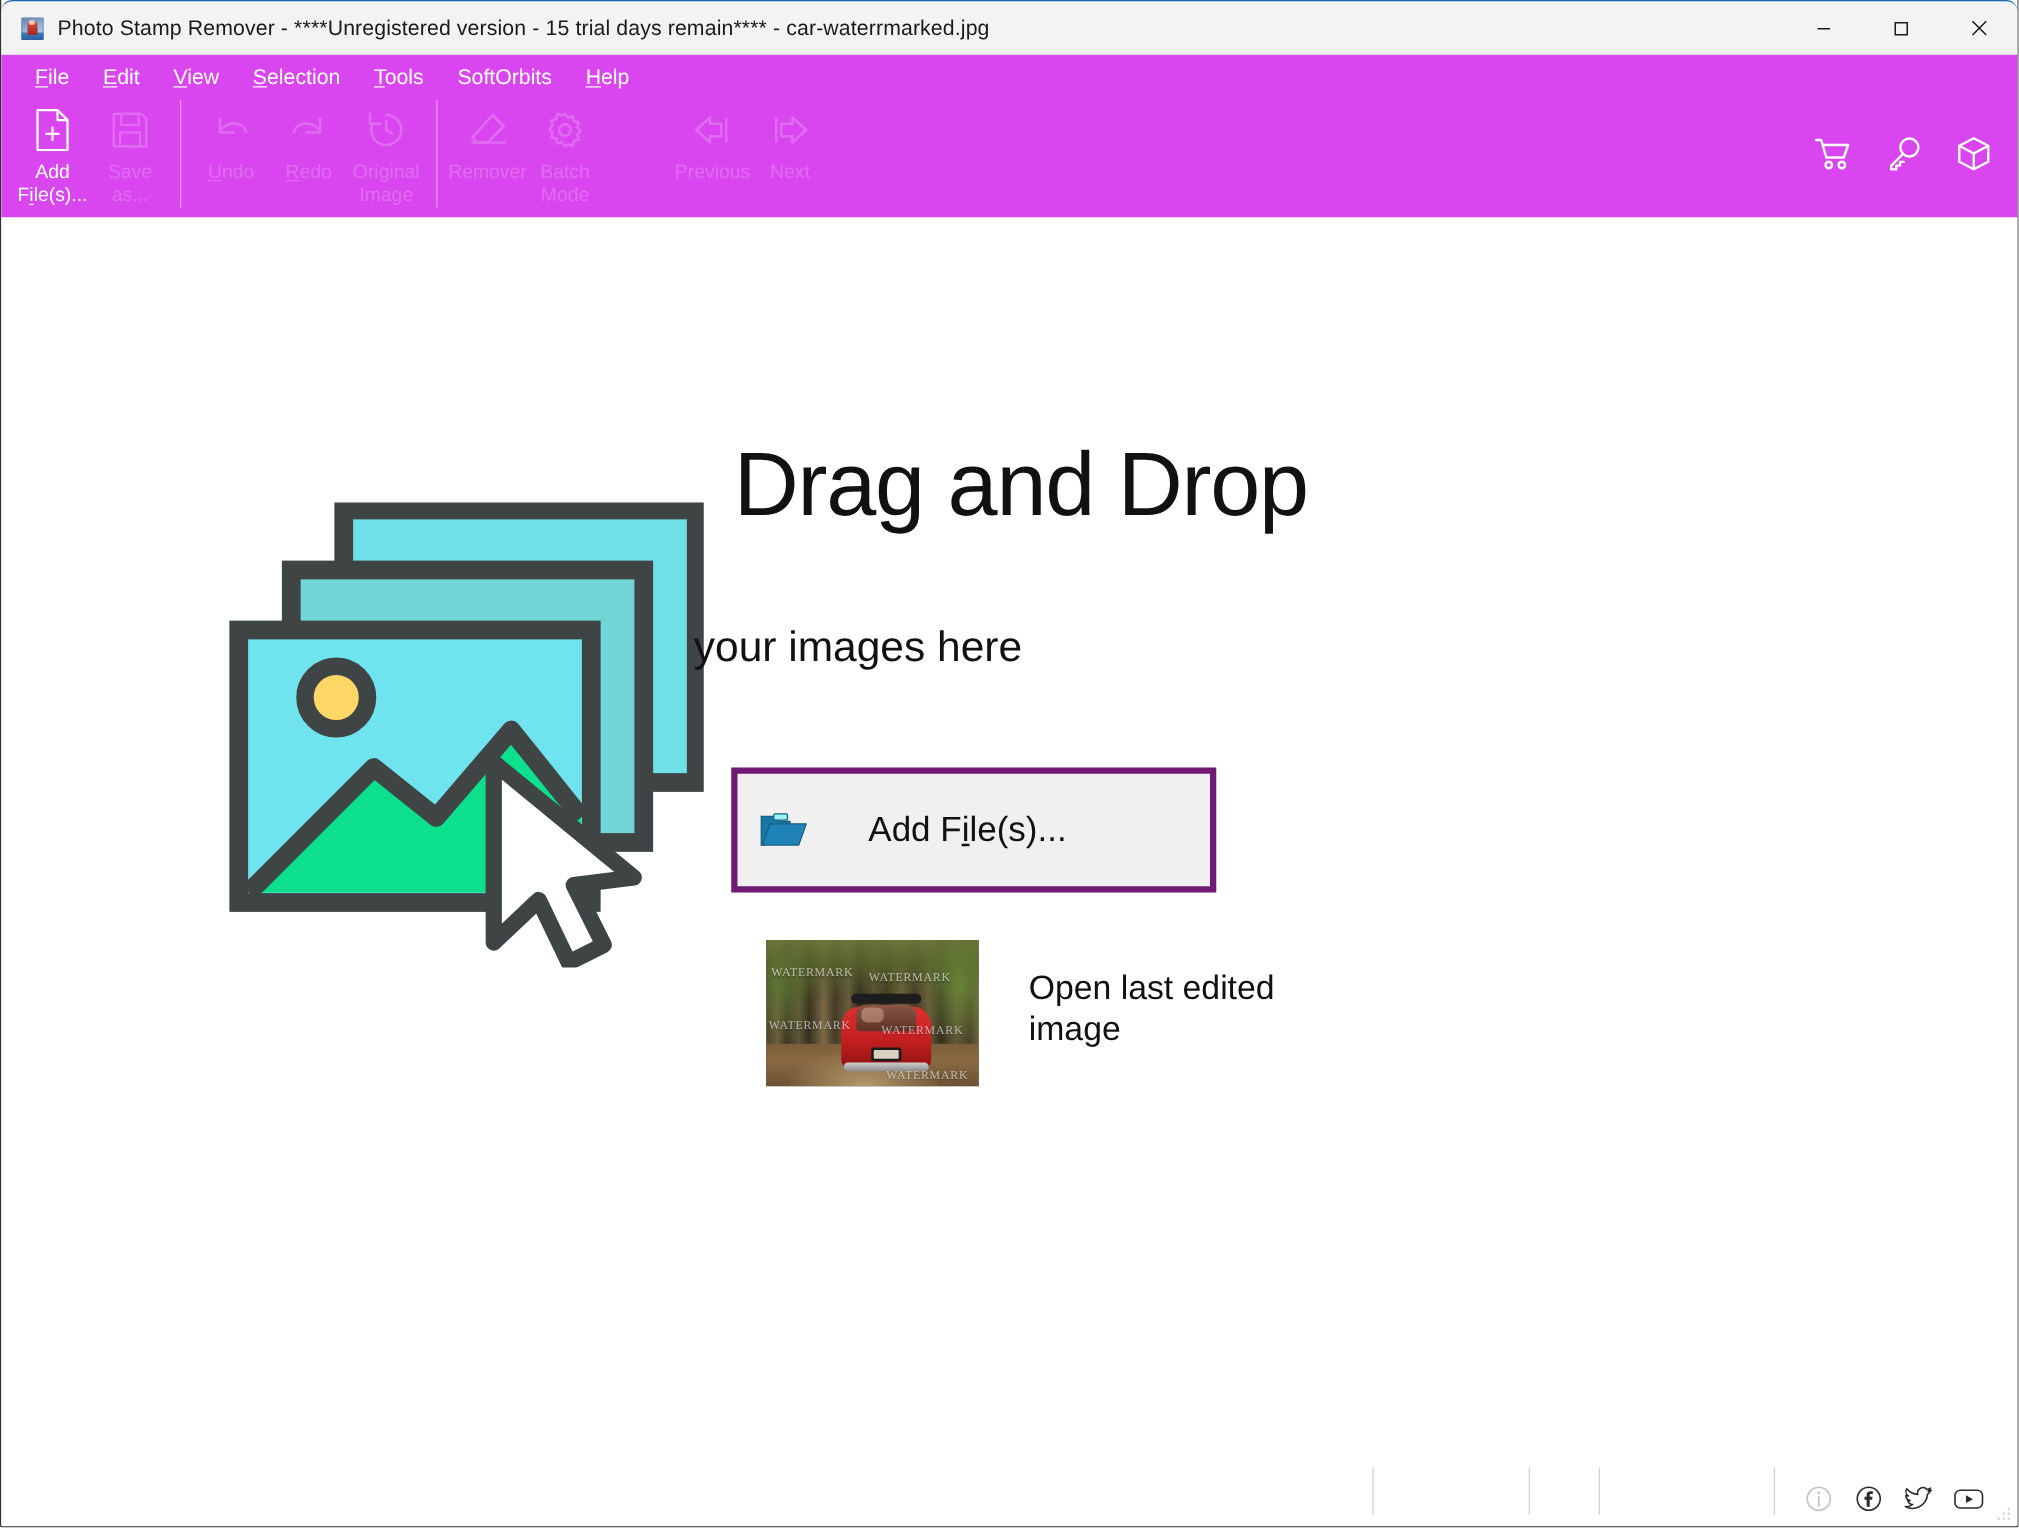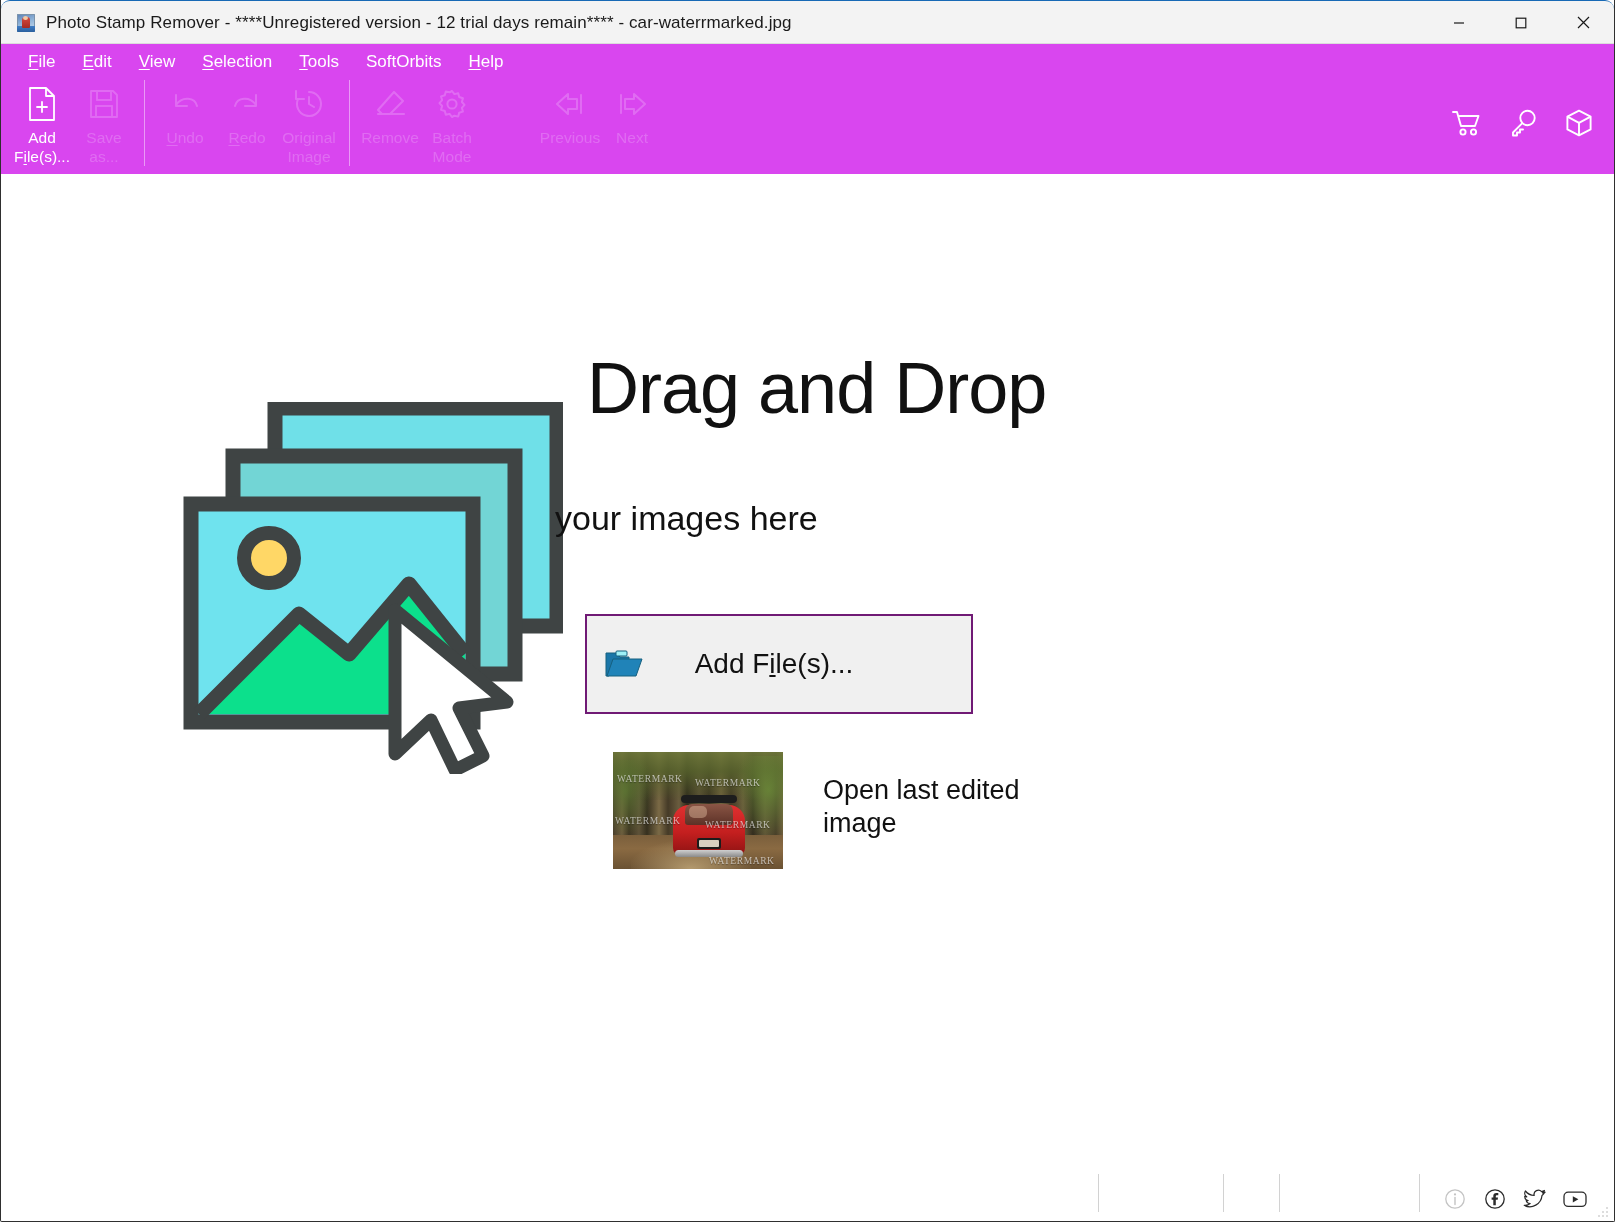--- a/index.html
+++ b/index.html
@@ -201,21 +201,21 @@
     color: #111111;
     white-space: nowrap;
   }
   #add-files-button {
     position: absolute;
     left: 584px;
     top: 440px;
     width: 388px;
     height: 100px;
     background: #f0f0f0;
-    border: 2px solid #701a75;
+    border: 5px solid #701a75;
     box-sizing: border-box;
     display: flex;
     align-items: center;
   }
   .afb-icon { margin-left: 14px; width: 46px; display:flex; justify-content:center; }
   .afb-label {
     flex: 1;
     text-align: center;
     font-size: 28px;
     color: #111111;
@@ -321,21 +321,21 @@
 <body>
 
 <div id="app-window">
 
   <div id="title-bar">
     <div class="app-icon">
       <div class="ic-blue"></div>
         <div class="ic-red"></div>
         <div class="ic-face"></div>
     </div>
-    <div id="title-text">Photo Stamp Remover - ****Unregistered version - 12 trial days remain**** - car-waterrmarked.jpg</div>
+    <div id="title-text">Photo Stamp Remover - ****Unregistered version - 15 trial days remain**** - car-waterrmarked.jpg</div>
     <div id="window-controls">
       <div class="win-btn">
         <svg width="12" height="12" viewBox="0 0 12 12">
             <path d="M1 6h10" stroke="#1a1a1a" stroke-width="1.2"></path>
           </svg>
       </div>
       <div class="win-btn">
         <svg width="12" height="12" viewBox="0 0 12 12">
             <rect x="1.2" y="1.2" width="9.6" height="9.6" fill="none" stroke="#1a1a1a" stroke-width="1.2"></rect>
           </svg>
@@ -421,21 +421,21 @@
 
       <div class="tool-sep"></div>
 
       <div class="tool-btn disabled">
         <div class="tool-ico">
           <svg width="32" height="30" viewBox="0 0 32 30">
             <path d="M20 3l9 9-13 13H8l-4-4z" fill="none" stroke="#fff" stroke-width="2" stroke-linejoin="round"></path>
             <path d="M4 25h26" stroke="#fff" stroke-width="2" stroke-linecap="round"></path>
           </svg>
         </div>
-        <div class="tool-label">Remove</div>
+        <div class="tool-label">Remover</div>
       </div>
 
       <div class="tool-btn disabled">
         <div class="tool-ico">
           <svg width="32" height="32" viewBox="0 0 32 32">
             <path d="M16 3l2.4 3.1 3.8-.9 1 3.8 3.7 1.2-1 3.8 2.6 2.9-2.6 2.9 1 3.8-3.7 1.2-1 3.8-3.8-.9L16 29l-2.4-3.1-3.8.9-1-3.8L5.1 21.8l1-3.8L3.5 15.1l2.6-2.9-1-3.8 3.7-1.2 1-3.8 3.8.9z" fill="none" stroke="#fff" stroke-width="2" stroke-linejoin="round"></path>
             <circle cx="16" cy="16" r="4.6" fill="none" stroke="#fff" stroke-width="2"></circle>
           </svg>
         </div>
         <div class="tool-label">Batch<br>Mode</div>

